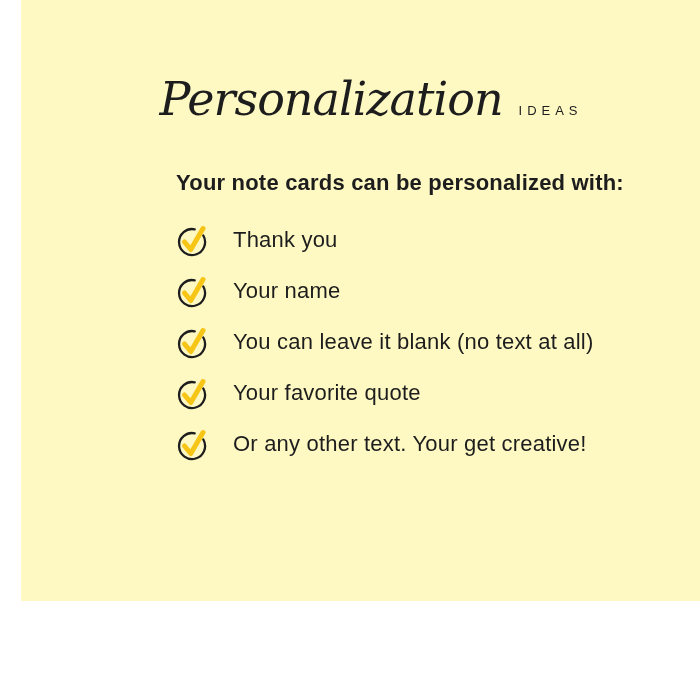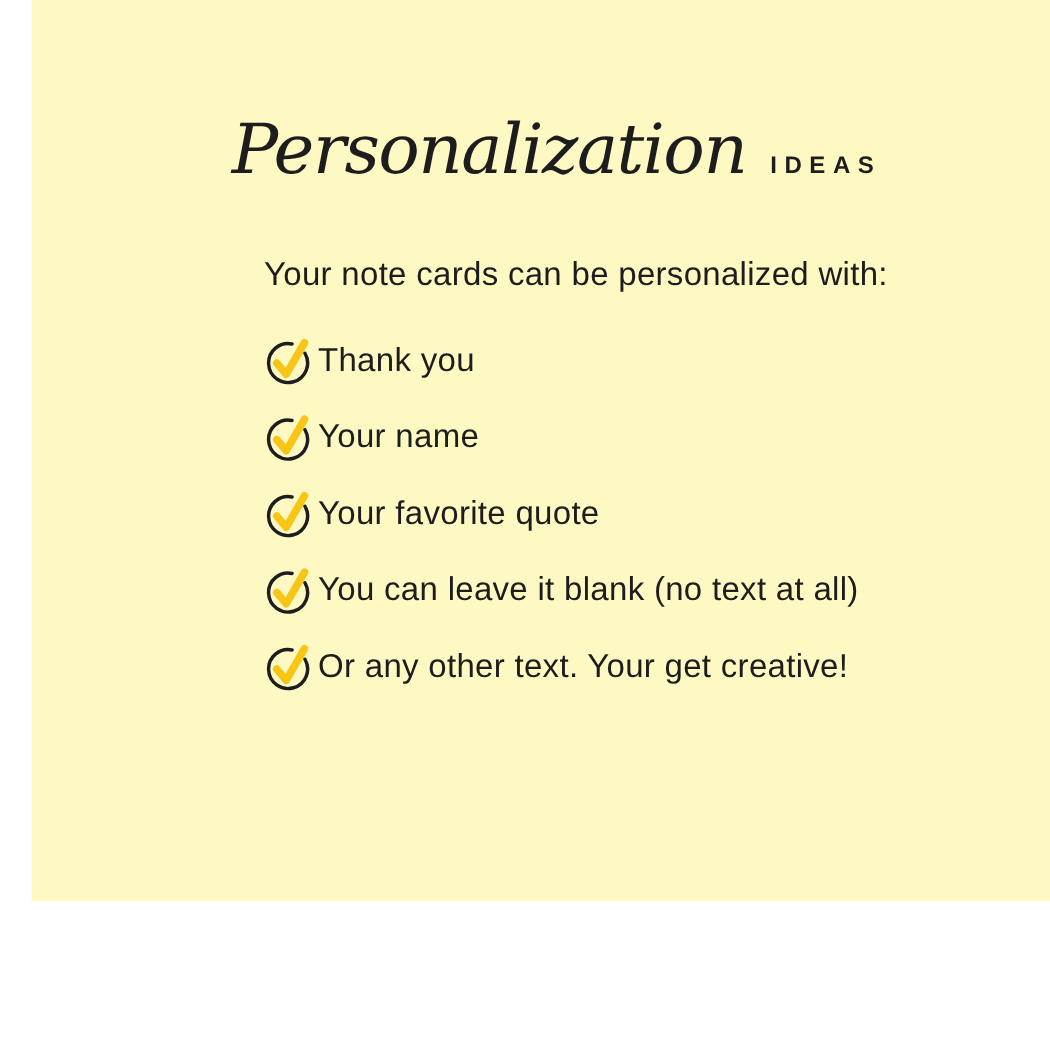--- a/index.html
+++ b/index.html
@@ -32,48 +32,49 @@
   }
   .title-script {
     font-family: "DejaVu Serif", serif;
     font-style: italic;
     font-weight: 500;
     font-size: 46px;
     letter-spacing: -1px;
     line-height: 1;
   }
   .title-caps {
-    font-size: 16px;
-    font-weight: 700;
+    font-size: 13px;
+    font-weight: 400;
     letter-spacing: 5px;
     text-transform: uppercase;
   }
 
   
   .content {
     position: absolute;
     left: 155px;
     top: 170px;
     right: 40px;
   }
   .heading {
     margin: 0 0 27px 0;
     font-size: 22px;
     letter-spacing: 0.2px;
     white-space: nowrap;
+    font-weight: bold;
   }
   .check-list {
     list-style: none;
     margin: 0;
     padding: 0;
   }
   .check-item {
     display: flex;
     align-items: center;
-    gap: 2px;
+    gap: 23px;
     height: 34px;
     margin-bottom: 17px;
     white-space: nowrap;
   }
   .check-icon {
     flex: 0 0 auto;
     width: 34px;
     height: 34px;
     display: inline-block;
   }
@@ -130,31 +131,31 @@
         <span class="check-label">Your name</span>
       </li>
 
       <li class="check-item">
         <span class="check-icon">
           <svg viewBox="0 0 34 34" width="34" height="34" aria-hidden="true">
             <path d="M18.7 6.3 A13 13 0 1 0 27.3 12.5" fill="none" stroke="#1d1d1d" stroke-width="2.3" stroke-linecap="round"></path>
             <path d="M8.5 19 L14.8 26.5 L27 5.5" fill="none" stroke="#f6c516" stroke-width="5" stroke-linecap="round" stroke-linejoin="round"></path>
           </svg>
         </span>
-        <span class="check-label">Your favorite quote</span>
+        <span class="check-label">You can leave it blank (no text at all)</span>
       </li>
 
       <li class="check-item">
         <span class="check-icon">
           <svg viewBox="0 0 34 34" width="34" height="34" aria-hidden="true">
             <path d="M18.7 6.3 A13 13 0 1 0 27.3 12.5" fill="none" stroke="#1d1d1d" stroke-width="2.3" stroke-linecap="round"></path>
             <path d="M8.5 19 L14.8 26.5 L27 5.5" fill="none" stroke="#f6c516" stroke-width="5" stroke-linecap="round" stroke-linejoin="round"></path>
           </svg>
         </span>
-        <span class="check-label">You can leave it blank (no text at all)</span>
+        <span class="check-label">Your favorite quote</span>
       </li>
 
       <li class="check-item">
         <span class="check-icon">
           <svg viewBox="0 0 34 34" width="34" height="34" aria-hidden="true">
             <path d="M18.7 6.3 A13 13 0 1 0 27.3 12.5" fill="none" stroke="#1d1d1d" stroke-width="2.3" stroke-linecap="round"></path>
             <path d="M8.5 19 L14.8 26.5 L27 5.5" fill="none" stroke="#f6c516" stroke-width="5" stroke-linecap="round" stroke-linejoin="round"></path>
           </svg>
         </span>
         <span class="check-label">Or any other text. Your get creative!</span>

